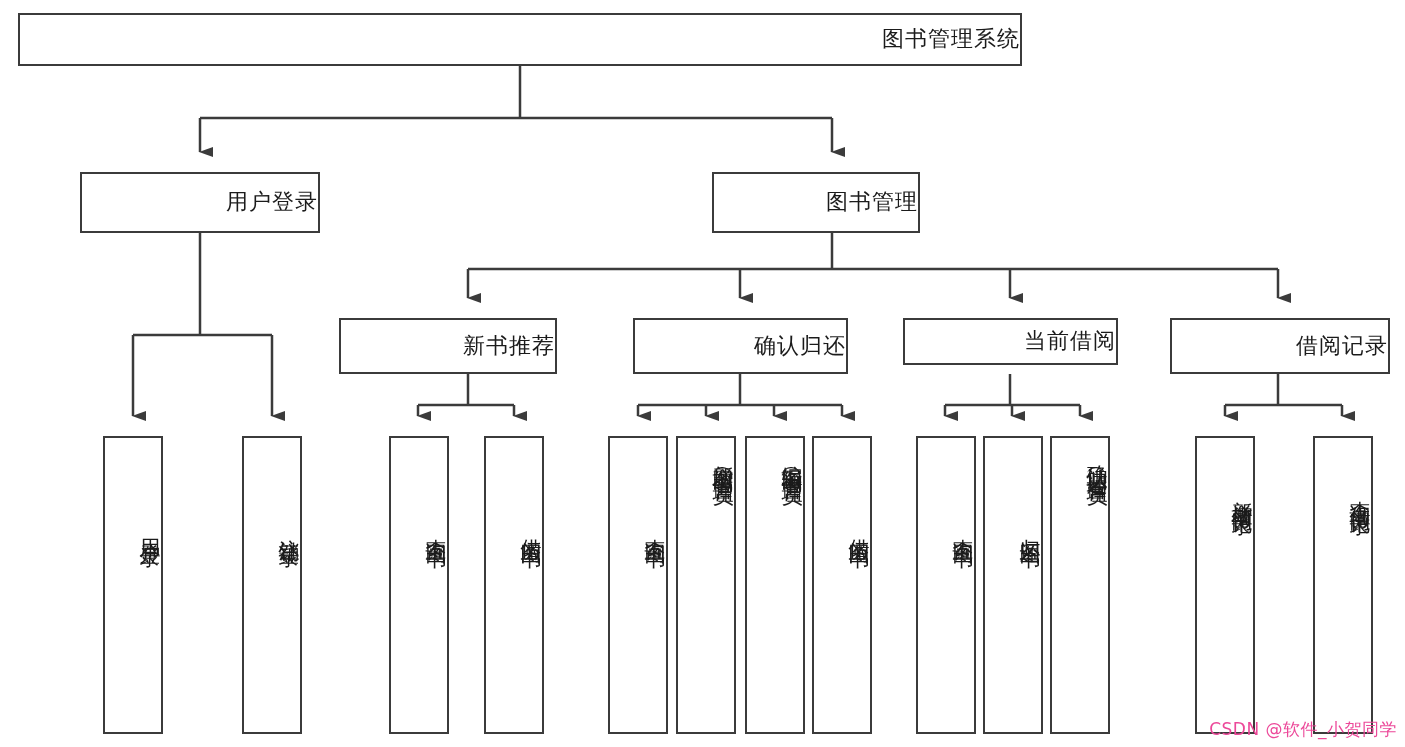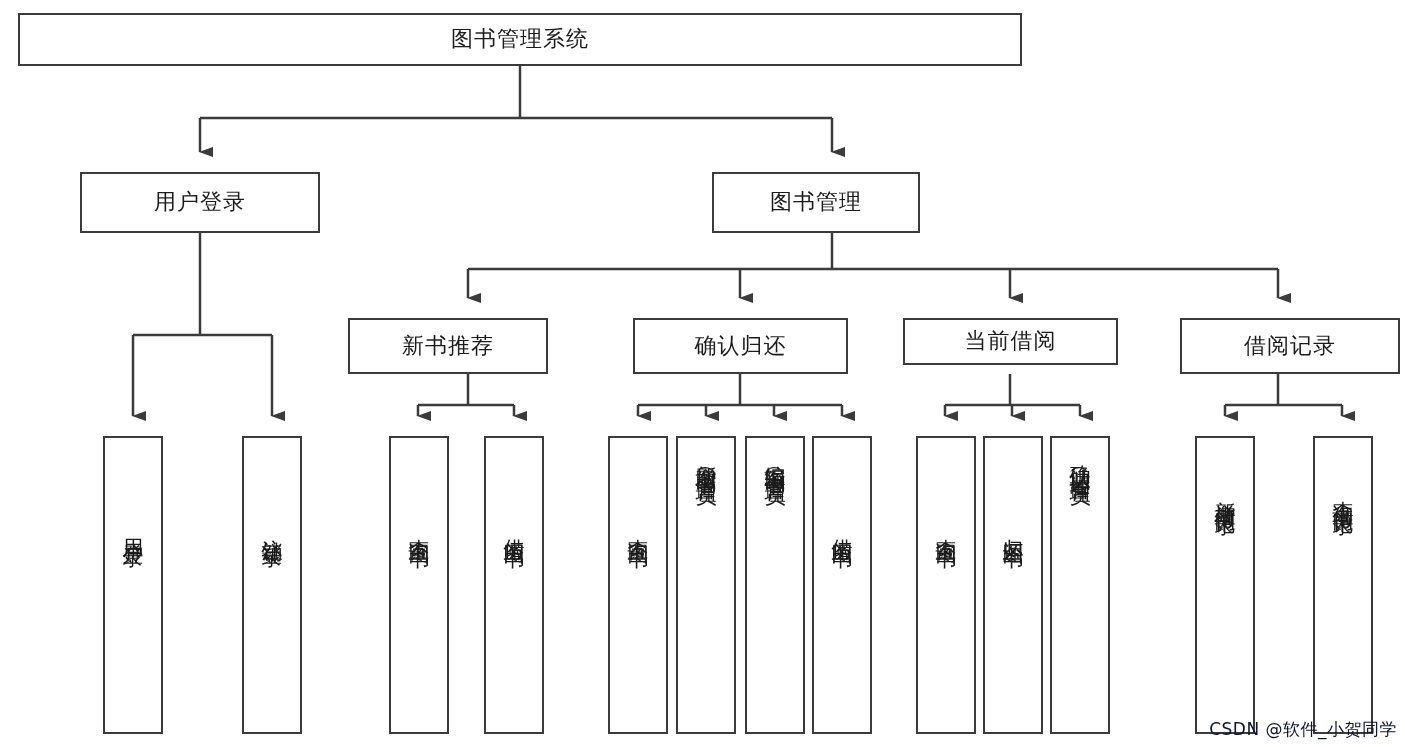--- a/index.html
+++ b/index.html
@@ -25,21 +25,21 @@
     height: 747px;
     pointer-events: none;
   }
   .node {
     position: absolute;
     box-sizing: border-box;
     border: 2px solid #3b3b3b;
     background: #ffffff;
     display: flex;
     align-items: center;
-    justify-content: center;
+    justify-content: flex-end;
     color: #1b1b1b;
   }
   .node.h {
     font-size: 22px;
     letter-spacing: 1px;
     line-height: 1.1;
   }
   .node.v {
     
     align-items: flex-start;
@@ -61,21 +61,21 @@
     margin-top: 4px;
   }
   .node.v.near .vtext {
     margin-top: 40px;
   }
   #watermark {
     position: absolute;
     right: 8px;
     bottom: 6px;
     font-size: 17px;
-    color: #0f172a;
+    color: #ec4899;
     letter-spacing: 0.5px;
     white-space: nowrap;
     user-select: none;
   }
 </style>
 </head>
 <body>
 
 <div id="canvas">
 
@@ -133,30 +133,30 @@
     <span>图书管理系统</span>
   </div>
 
   <div class="node h" style="left:80px; top:172px; width:240px; height:61px;">
     <span>用户登录</span>
   </div>
   <div class="node h" style="left:712px; top:172px; width:208px; height:61px;">
     <span>图书管理</span>
   </div>
 
-  <div class="node h" style="left:348px; top:318px; width:200px; height:56px;">
+  <div class="node h" style="left:339px; top:318px; width:218px; height:56px;">
     <span>新书推荐</span>
   </div>
   <div class="node h" style="left:633px; top:318px; width:215px; height:56px;">
     <span>确认归还</span>
   </div>
   <div class="node h" style="left:903px; top:318px; width:215px; height:47px;">
     <span>当前借阅</span>
   </div>
-  <div class="node h" style="left:1170px; top:318px; width:220px; height:56px;margin-left:10px;">
+  <div class="node h" style="left:1170px; top:318px; width:220px; height:56px;">
     <span>借阅记录</span>
   </div>
 
   <div class="node v mid" style="left:103px; top:436px; width:60px; height:298px;">
     <span class="vtext">用户登录</span>
   </div>
   <div class="node v mid" style="left:242px; top:436px; width:60px; height:298px;">
     <span class="vtext">注销登录</span>
   </div>
 

